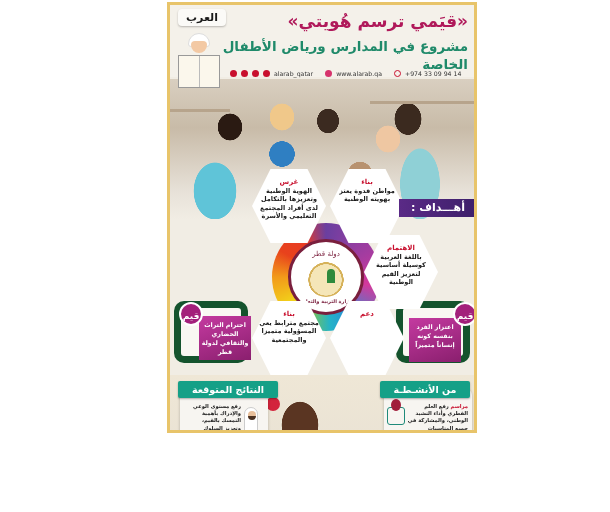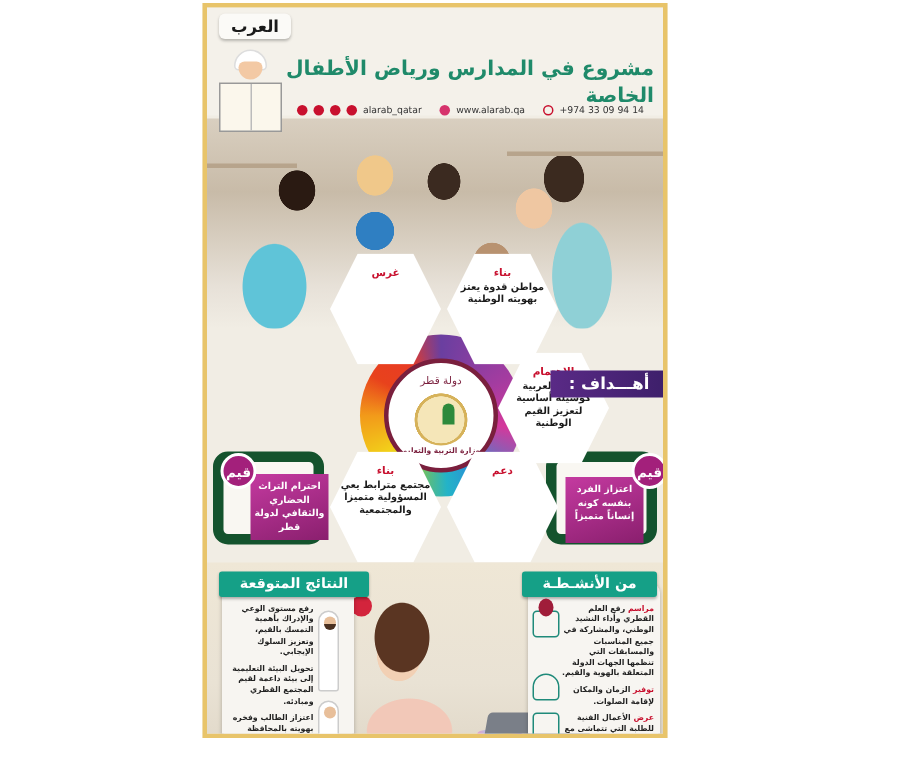--- a/index.html
+++ b/index.html
@@ -1,20 +1,20 @@
 <!DOCTYPE html>
 <html><head>
 <meta charset="utf-8">
 <style>
   * { box-sizing: border-box; margin: 0; padding: 0; }
   html, body { width: 610px; height: 512px; background: #ffffff; overflow: hidden; }
   body { font-family: "DejaVu Sans", sans-serif; position: relative; }
 
   .poster {
-    position: absolute; left: 135px; top: 2px; width: 310px; height: 490px;
+    position: absolute; left: 167px; top: 2px; width: 310px; height: 431px;
     border: 3px solid #e8c46a; background: #f1ede4; overflow: hidden;
   }
 
   
   .header { position: absolute; left: 0; top: 0; width: 304px; height: 72px; background: #f4f1ea; }
   .logo-tab { position: absolute; left: 8px; top: 4px; width: 48px; height: 17px; background: #fbfaf7; border-radius: 4px; box-shadow: 0 1px 2px rgba(0,0,0,.25); font-family: "DejaVu Sans", sans-serif; font-weight: bold; font-size: 11px; color: #1a1a1a; display: flex; align-items: center; justify-content: center; direction: rtl; }
   .title-main { position: absolute; right: 6px; top: 6px; width: 240px; text-align: right; direction: rtl; color: #b0195a; font-weight: bold; font-size: 17px; line-height: 20px; }
   .title-sub { position: absolute; right: 6px; top: 32px; width: 260px; text-align: right; direction: rtl; color: #1f8a6a; font-weight: bold; font-size: 13.5px; line-height: 18px; }
   .contact-row { position: absolute; left: 60px; top: 62px; width: 240px; height: 12px; display: flex; align-items: center; gap: 4px; font-size: 6.2px; color: #333; }
   .soc { width: 7px; height: 7px; border-radius: 50%; background: #c8102e; display: inline-block; }
@@ -39,21 +39,21 @@
       radial-gradient(ellipse 30px 40px at 45px 112px, #5fc4d8 70%, transparent 72%),
       radial-gradient(ellipse 20px 22px at 112px 38px, #f0c88a 60%, transparent 62%),
       radial-gradient(ellipse 18px 20px at 158px 42px, #3b2a20 60%, transparent 62%),
       radial-gradient(circle 18px at 112px 75px, #2f7fc2 70%, transparent 72%),
       radial-gradient(ellipse 20px 20px at 190px 95px, #b89270 60%, transparent 62%),
       linear-gradient(180deg, #d9cfc0 0%, #c8bba8 35%, #e7e1d8 80%, #f1ede4 100%);
   }
   .shelf { position: absolute; height: 3px; background: #b7a48c; }
 
   
-  .goals-banner { position: absolute; right: -3px; top: 194px; width: 78px; height: 18px; background: linear-gradient(90deg,#5a2a86,#3d1f6a); color: #fff; font-weight: bold; font-size: 11px; direction: rtl; text-align: center; line-height: 18px; z-index: 4; margin-top: 48px; }
+  .goals-banner { position: absolute; right: -3px; top: 194px; width: 78px; height: 18px; background: linear-gradient(90deg,#5a2a86,#3d1f6a); color: #fff; font-weight: bold; font-size: 11px; direction: rtl; text-align: center; line-height: 18px; z-index: 4; }
 
   
   .wheel { position: absolute; left: 102px; top: 218px; width: 108px; height: 108px; border-radius: 50%;
     background: conic-gradient(#6a3fa0 0deg, #a43ca0 60deg, #d4389b 100deg, #2a8fd6 150deg, #23b3c8 175deg, #8ac43f 205deg, #f2d21a 235deg, #f29a1a 270deg, #e8421c 300deg, #e83b25 330deg, #6a3fa0 360deg); z-index: 2; }
   .wheel-inner { position: absolute; left: 16px; top: 16px; width: 76px; height: 76px; border-radius: 50%; background: #fff; border: 3px solid #7a1f3d; display: flex; align-items: center; justify-content: center; flex-direction: column; }
   .emblem { width: 38px; height: 38px; border-radius: 50%; background: radial-gradient(circle at 50% 55%, #f5e6b8 55%, #d6b25a 56%, #d6b25a 62%, #fff 63%); position: relative; }
   .emblem:after { content: ""; position: absolute; left: 20px; top: 10px; width: 8px; height: 14px; background: #2e8a3c; border-radius: 4px 4px 0 0; }
   .ministry { font-size: 5px; color: #7a1f3d; font-weight: bold; direction: rtl; margin-top: 1px; }
   .ministry-top { font-size: 7px; color: #7a1f3d; font-weight: normal; direction: rtl; margin-bottom: 1px; }
 
@@ -92,20 +92,21 @@
 </style>
 </head>
 <body>
 
 <div class="poster">
 
   <div class="header">
     <div class="logo-tab">
         <span>العرب</span>
       </div>
+    <div class="title-main">«قيَمي ترسم هُويتي»</div>
     <div class="title-sub">مشروع في المدارس ورياض الأطفال الخاصة</div>
     <div class="contact-row">
       <span class="soc"></span>
       <span class="soc"></span>
       <span class="soc"></span>
       <span class="soc"></span>
       <span>alarab_qatar</span>
       <span class="gap"></span>
       <span class="globe-ic"></span>
       <span>www.alarab.qa</span>
@@ -131,20 +132,21 @@
   <div class="wheel">
     <div class="wheel-inner">
       <div class="ministry-top">دولة قطر</div>
       <div class="emblem"></div>
       <div class="ministry">وزارة التربية والتعليم</div>
     </div>
   </div>
 
   <div class="hex" style="left:82px;top:164px;">
     <div class="h-title">غرس</div>
+    <div class="h-body">الهوية الوطنية وتعزيزها بالتكامل لدى أفراد المجتمع التعليمي والأسرة</div>
   </div>
   <div class="hex" style="left:160px;top:164px;">
     <div class="h-title">بناء</div>
     <div class="h-body">مواطن قدوة يعتز بهويته الوطنية</div>
   </div>
   <div class="hex" style="left:194px;top:230px;">
     <div class="h-title">الاهتمام</div>
     <div class="h-body">باللغة العربية كوسيلة أساسية لتعزيز القيم الوطنية</div>
   </div>
   <div class="hex" style="left:82px;top:296px;">

